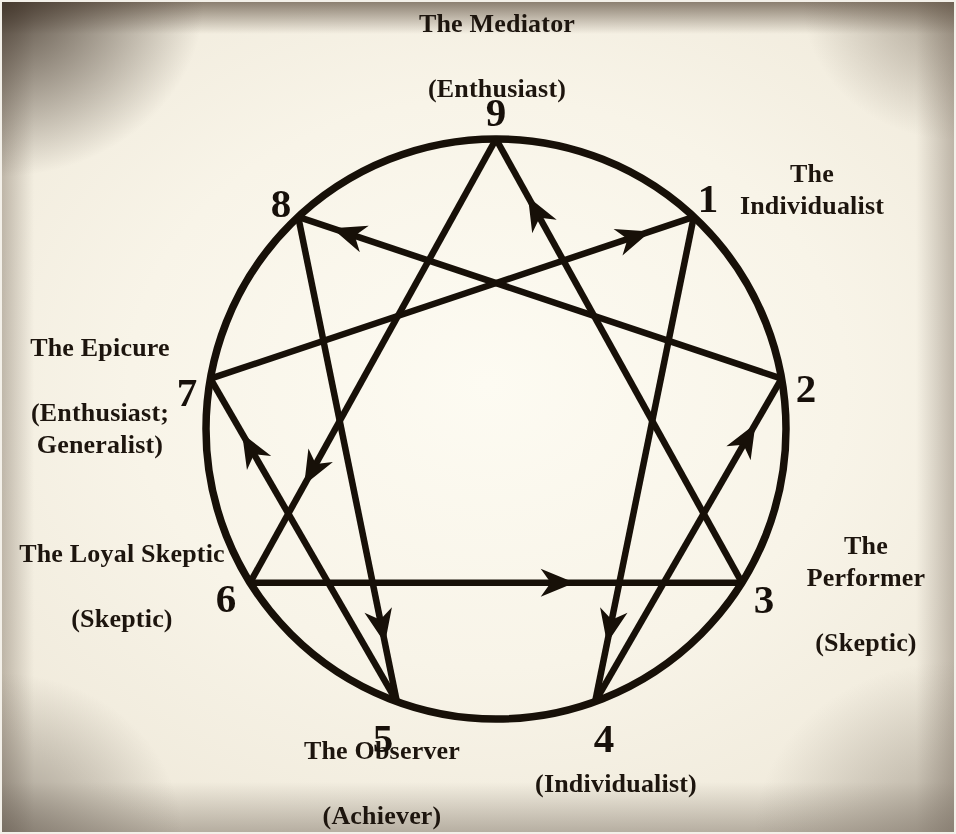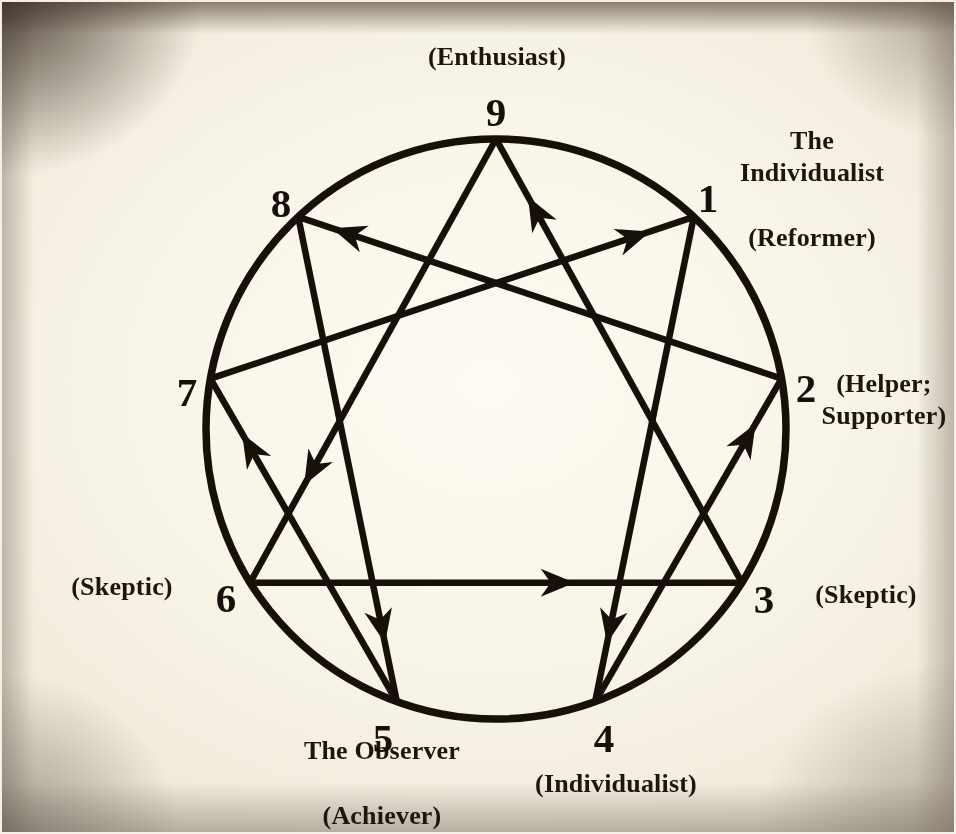--- a/index.html
+++ b/index.html
@@ -51,54 +51,59 @@
       <polygon points="0,0 -34,14 -24,0 -34,-14" fill="#171008" transform="translate(650.2758848668748,231.46354070559403) rotate(-18.500000000000004)"></polygon>
       <line x1="496" y1="139" x2="250.06605211463648" y2="582.6765866276294" stroke="#171008" stroke-width="6.5"></line>
       <polygon points="0,0 -34,14 -24,0 -34,-14" fill="#171008" transform="translate(304.17152064941644,485.0677375695509) rotate(119.00000000000003)"></polygon>
       <line x1="250.06605211463648" y1="582.6765866276294" x2="741.9339478853635" y2="582.6765866276294" stroke="#171008" stroke-width="6.5"></line>
       <polygon points="0,0 -34,14 -24,0 -34,-14" fill="#171008" transform="translate(574.6988633233163,582.6765866276294) rotate(0)"></polygon>
       <line x1="741.9339478853635" y1="582.6765866276294" x2="496" y2="139" stroke="#171008" stroke-width="6.5"></line>
       <polygon points="0,0 -34,14 -24,0 -34,-14" fill="#171008" transform="translate(527.9714132250972,196.67795626159182) rotate(-119.00000000000003)"></polygon>
     </svg>
 
   <div class="type-label" style="left:497px;top:57px">
+    <div>The Mediator</div>
     <div>(Enthusiast)</div>
   </div>
   <div class="type-number" style="left:496px;top:112px">9</div>
 
   <div class="type-label" style="left:812px;top:190px">
     <div>The Individualist</div>
-    <div>(Reformer)</div>
   </div>
   <div class="type-number" style="left:708px;top:198px">1</div>
 
   <div class="type-label" style="left:884px;top:400px">
-    <div>(Helper;
-Supporter)</div>
   </div>
   <div class="type-number" style="left:806px;top:388px">2</div>
 
   <div class="type-label" style="left:866px;top:595px">
+    <div>The Performer</div>
     <div>(Skeptic)</div>
   </div>
   <div class="type-number" style="left:764px;top:599px">3</div>
 
   <div class="type-label" style="left:616px;top:784px">
     <div>(Individualist)</div>
   </div>
   <div class="type-number" style="left:604px;top:738px">4</div>
 
   <div class="type-label" style="left:382px;top:784px">
     <div>The Observer</div>
     <div>(Achiever)</div>
   </div>
   <div class="type-number" style="left:383px;top:738px">5</div>
 
   <div class="type-label" style="left:122px;top:587px">
+    <div>The Loyal Skeptic</div>
     <div>(Skeptic)</div>
   </div>
   <div class="type-number" style="left:226px;top:598px">6</div>
 
+  <div class="type-label" style="left:100px;top:397px">
+    <div>The Epicure</div>
+    <div>(Enthusiast;
+Generalist)</div>
+  </div>
   <div class="type-number" style="left:187px;top:392px">7</div>
 
   <div class="type-number" style="left:281px;top:203px">8</div>
 
 </div>
 
 </body></html>

